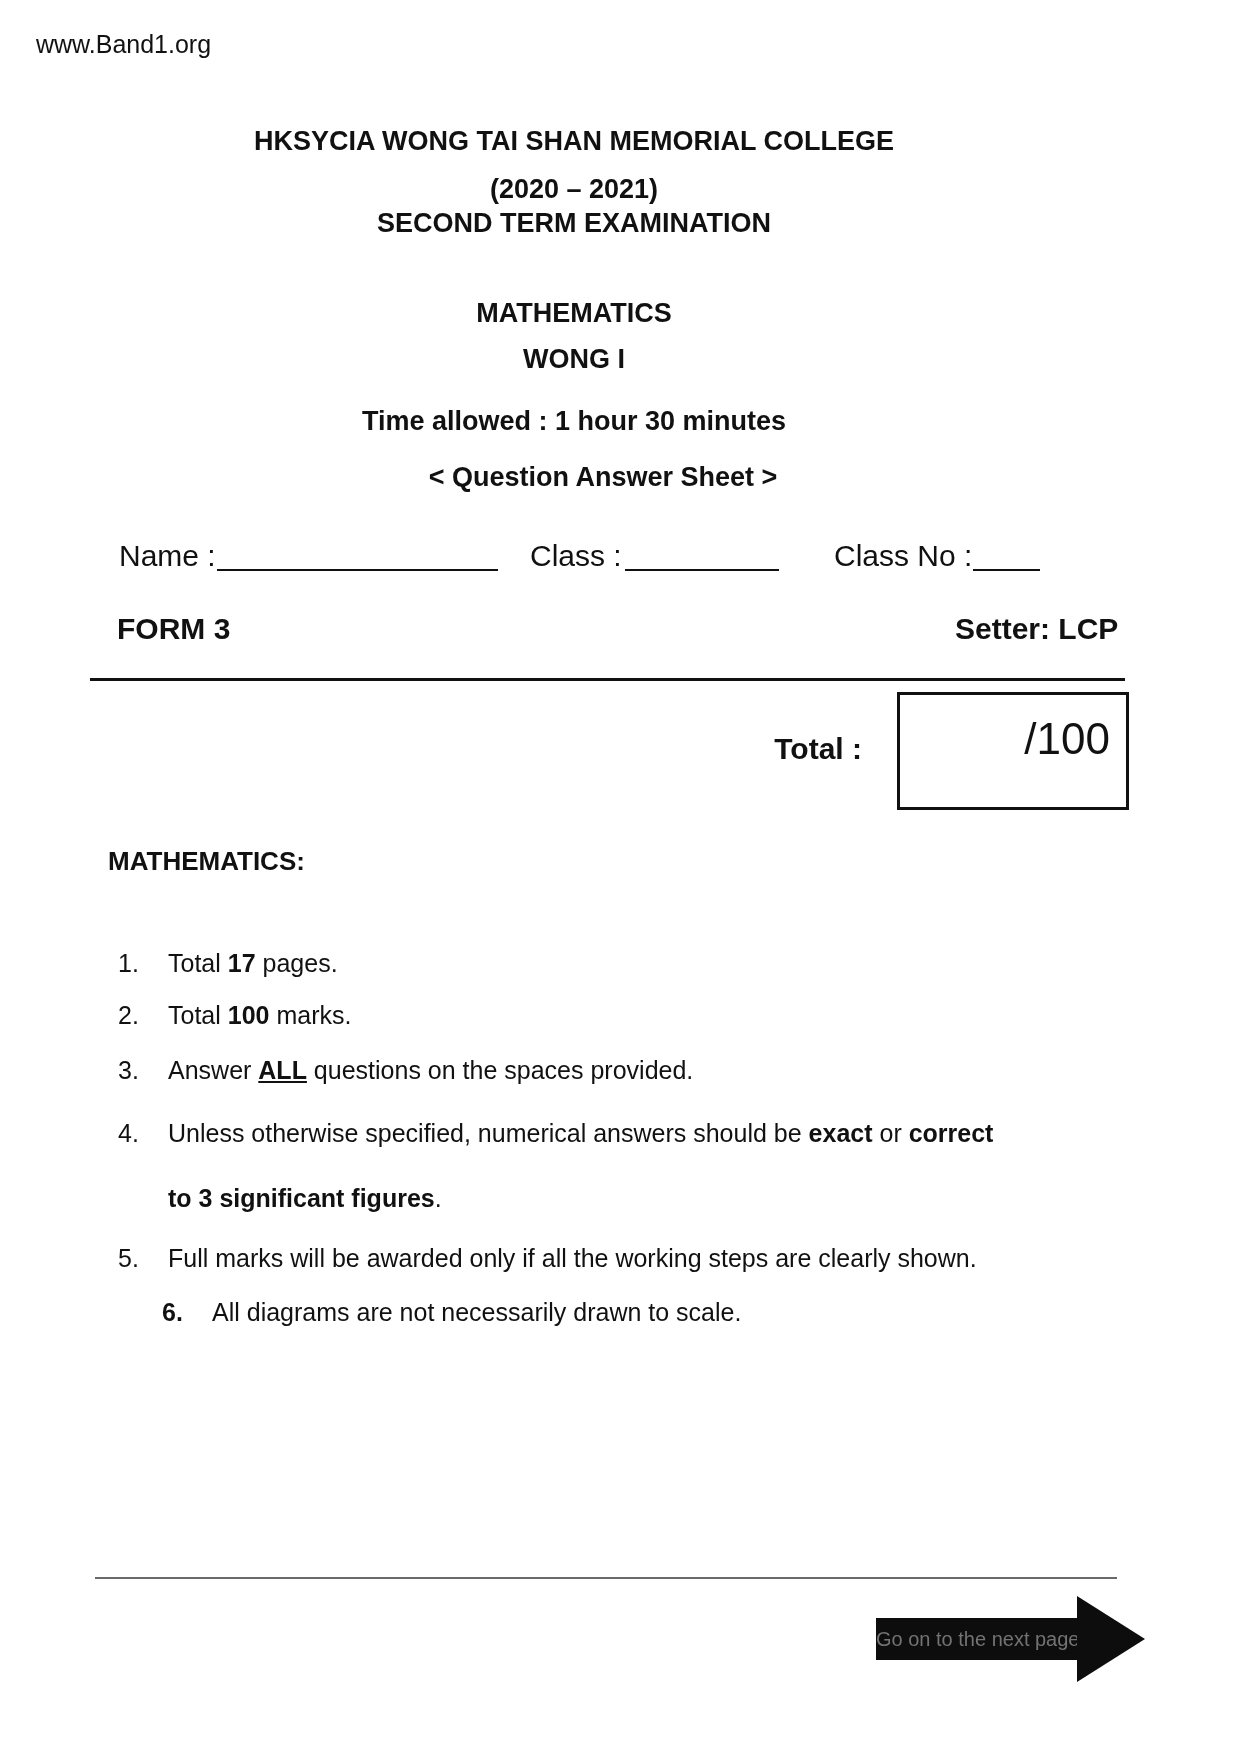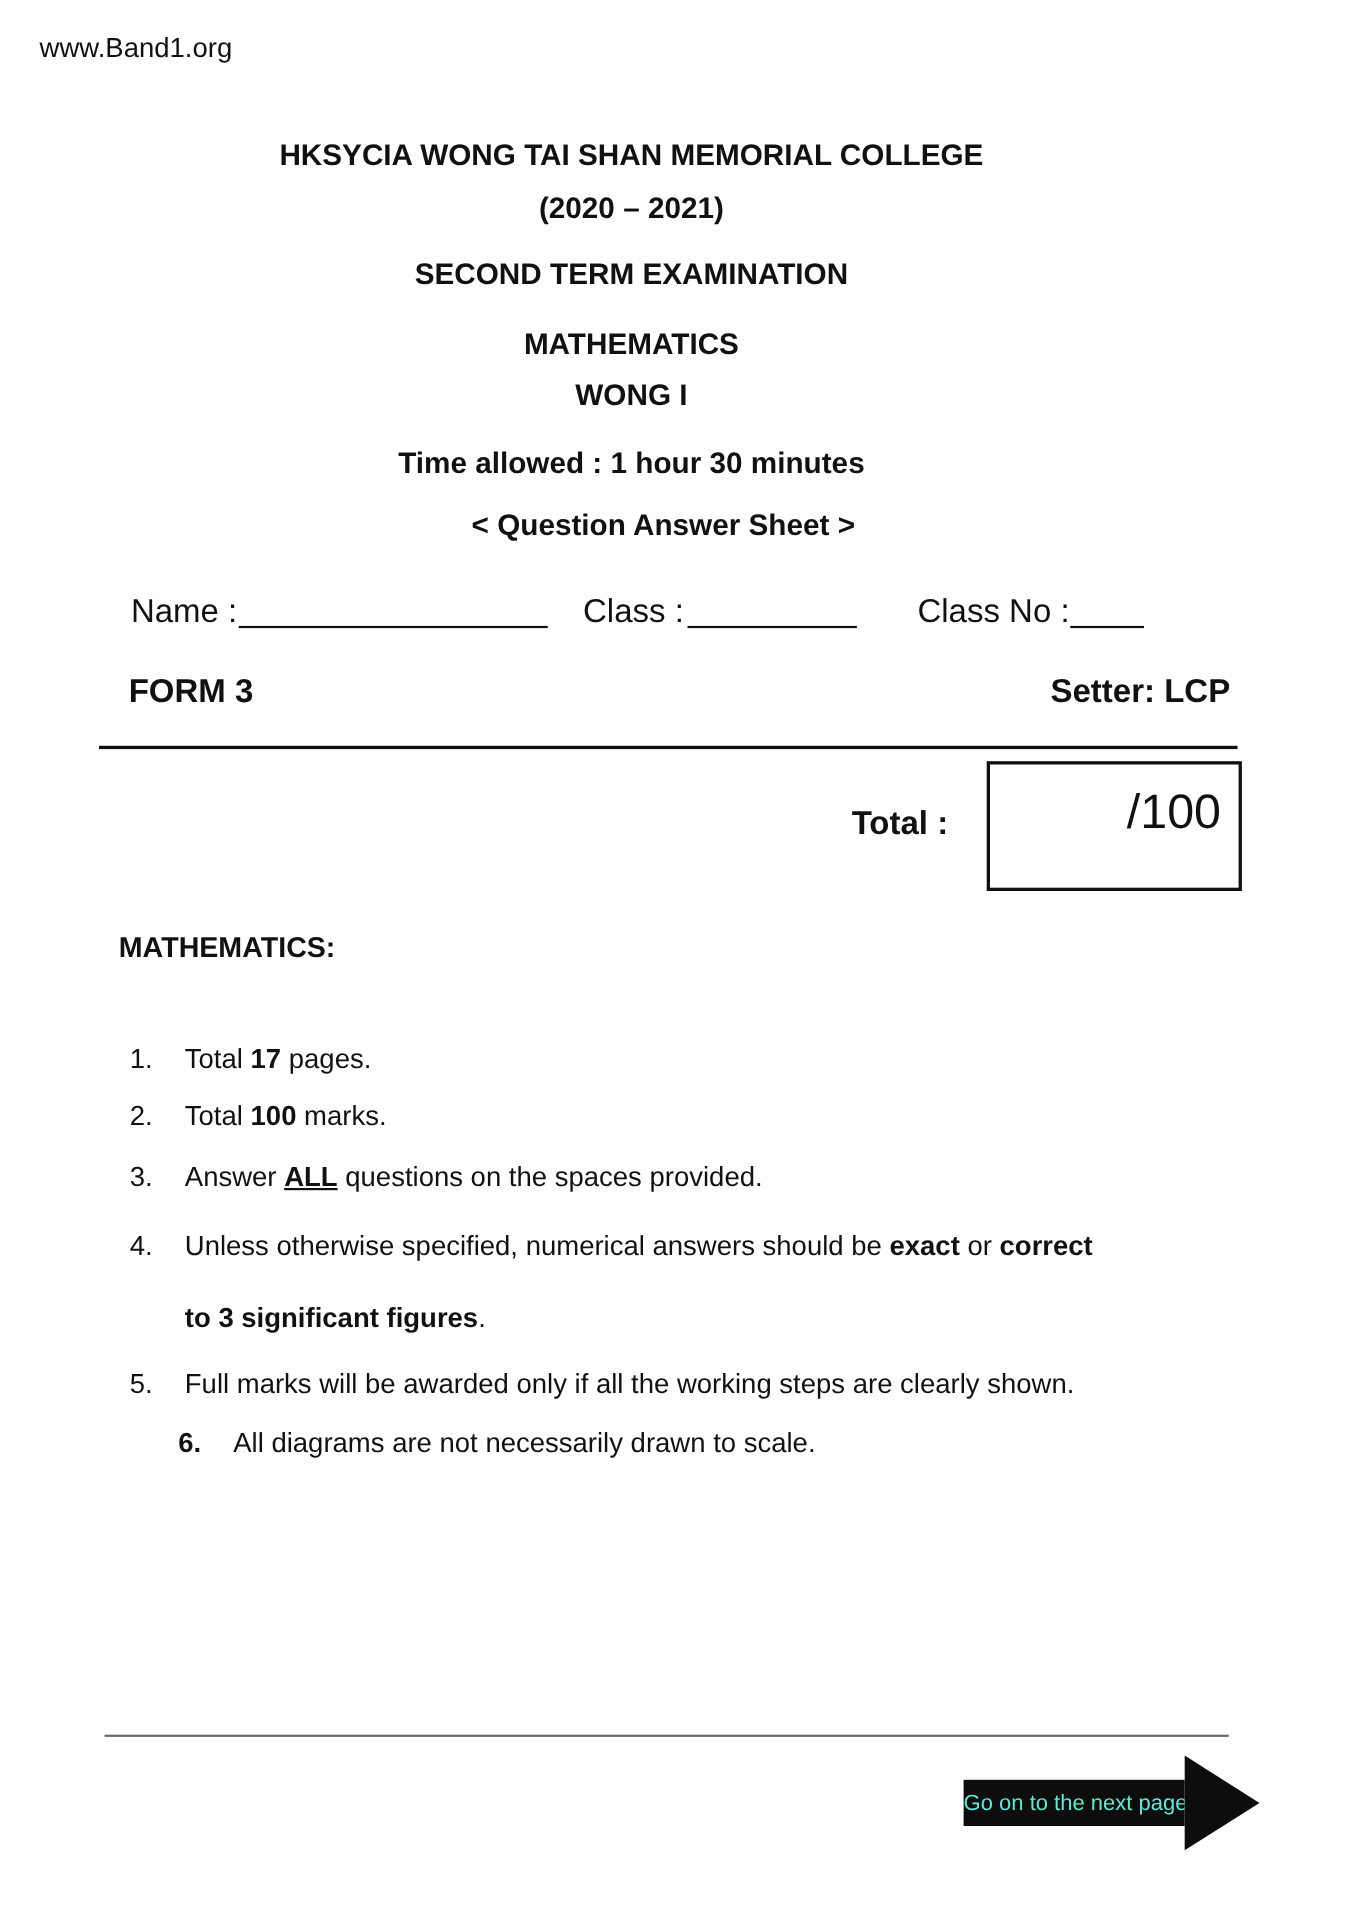--- a/index.html
+++ b/index.html
@@ -34,38 +34,38 @@
   }
   .total-label{left:742px;top:732px;width:120px;text-align:right;font-size:30px;font-weight:bold;white-space:nowrap;}
 
   .instr-row{white-space:nowrap;font-size:25px;line-height:1.2;}
   .instr-num{display:inline-block;width:50px;}
 
   .bottom-rule{left:95px;top:1577px;width:1022px;height:2px;background:#6a6a6a;}
 
   .arrow-rect{
     left:876px;top:1618px;width:201px;height:42px;
-    background:#0d0d0d;color:#5eead4;
+    background:#0d0d0d;color:#737373;
     font-size:20px;line-height:42px;text-align:center;white-space:nowrap;
   }
   .arrow-head{
     left:1077px;top:1596px;width:0;height:0;
     border-top:43px solid transparent;
     border-bottom:43px solid transparent;
     border-left:68px solid #0d0d0d;
   }
 </style>
 </head>
 <body>
 
 <div class="abs" style="left:36px;top:30px;font-size:25px;">www.Band1.org</div>
 
 <div class="abs center h27 b" style="top:128px;">HKSYCIA WONG TAI SHAN MEMORIAL COLLEGE</div>
 <div class="abs center h27 b" style="top:176px;">(2020 – 2021)</div>
-<div class="abs center h27 b" style="top:236px;text-align:center;">SECOND TERM EXAMINATION</div>
+<div class="abs center h27 b" style="top:210px;text-align:center;">SECOND TERM EXAMINATION</div>
 <div class="abs center h27 b" style="top:300px;">MATHEMATICS</div>
 <div class="abs center h27 b" style="top:346px;">WONG I</div>
 <div class="abs center h27 b" style="top:408px;">Time allowed : 1 hour 30 minutes</div>
 <div class="abs center h27 b" style="top:464px;margin-left:29px;">&lt; Question Answer Sheet &gt;</div>
 
 <div class="abs label-text" style="left:119px;top:541px;">Name :</div>
 <span class="abs blank-line" style="left:217px;top:568px;width:281px;"></span>
 <div class="abs label-text" style="left:530px;top:541px;">Class :</div>
 <span class="abs blank-line" style="left:625px;top:568px;width:154px;"></span>
 <div class="abs label-text" style="left:834px;top:541px;">Class No :</div>

